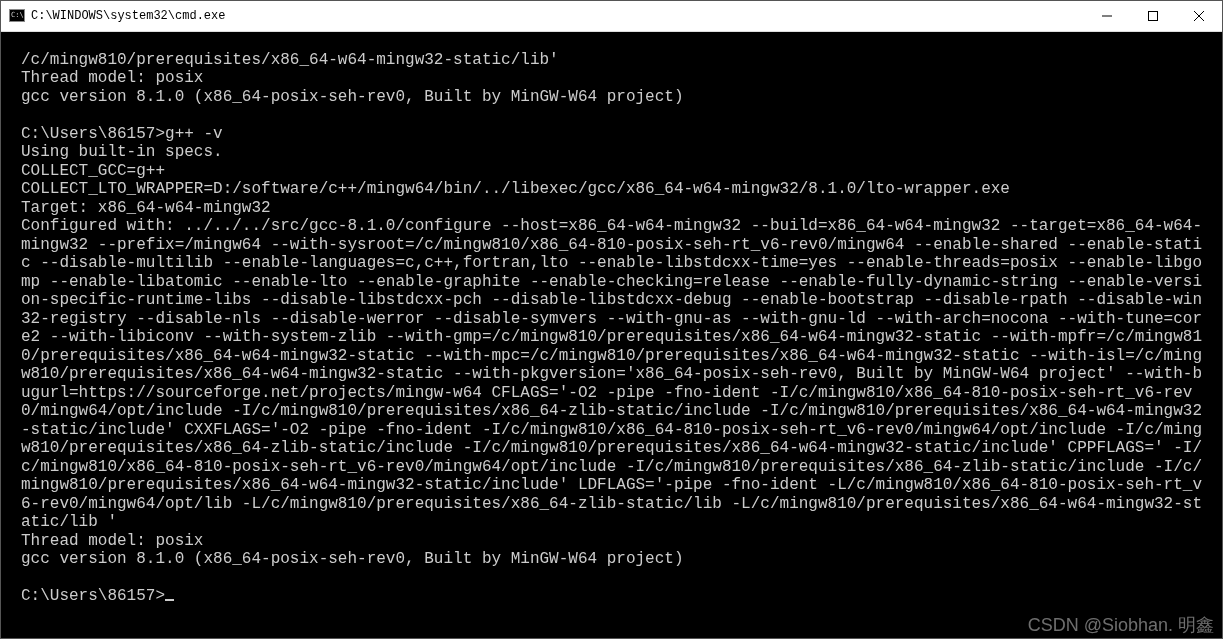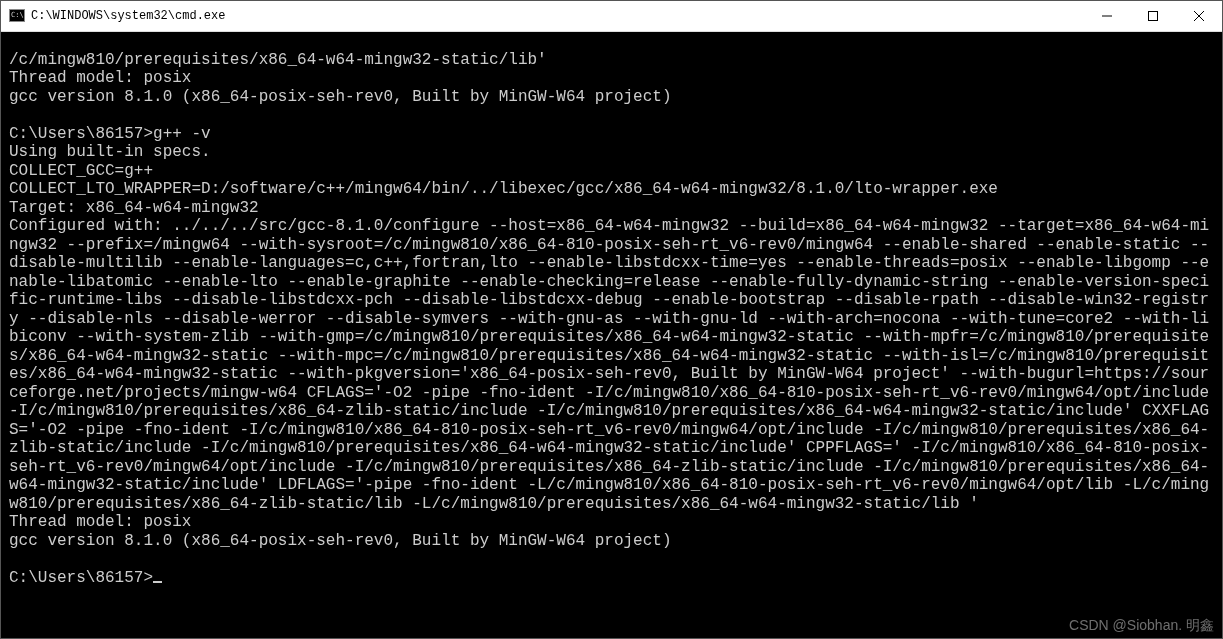--- a/index.html
+++ b/index.html
@@ -53,41 +53,41 @@
   }
   .winbtn svg { stroke: #000; stroke-width: 1; fill: none; }
   .terminal {
     flex: 1 1 auto;
     background: #000;
     color: #ccc;
     font-family: "NSimSun", "SimSun", "Consolas", "Courier New", monospace;
     font-size: 16px;
     line-height: 18.5px;
     letter-spacing: 0px;
-    padding: 0 8px;
+    padding: 0 20px;
     white-space: pre-wrap;
     word-break: break-all;
     overflow: hidden;
     position: relative;
   }
   .terminal .line { white-space: pre-wrap; word-break: break-all; }
   .cursor {
     display: inline-block;
     width: 9px;
     border-bottom: 2px solid #ccc;
     vertical-align: baseline;
     margin-bottom: -1px;
   }
   .watermark {
     position: absolute;
     right: 8px;
     bottom: 4px;
     color: rgba(200,200,200,0.55);
     font-family: "Segoe UI", sans-serif;
-    font-size: 14px;
+    font-size: 18px;
     pointer-events: none;
   }
 </style>
 </head>
 <body>
 
 <div class="window">
 
   <div class="titlebar">
     <span class="icon-wrap">

